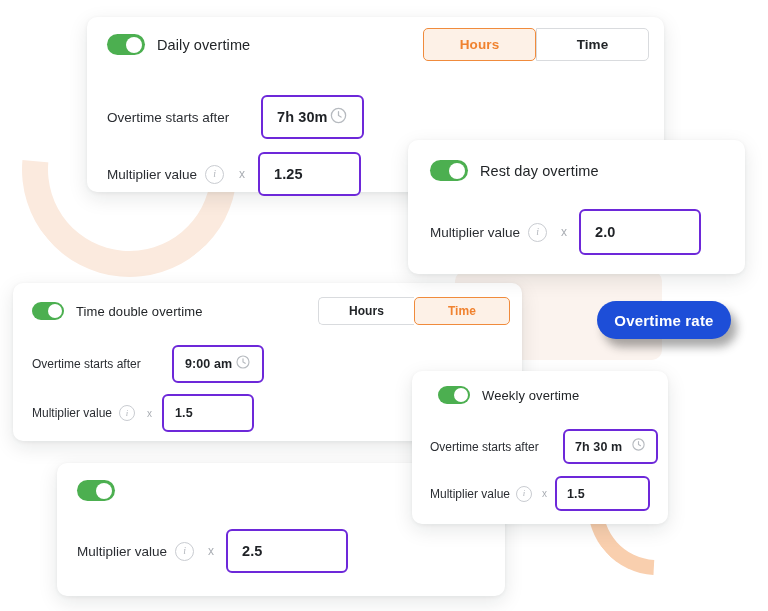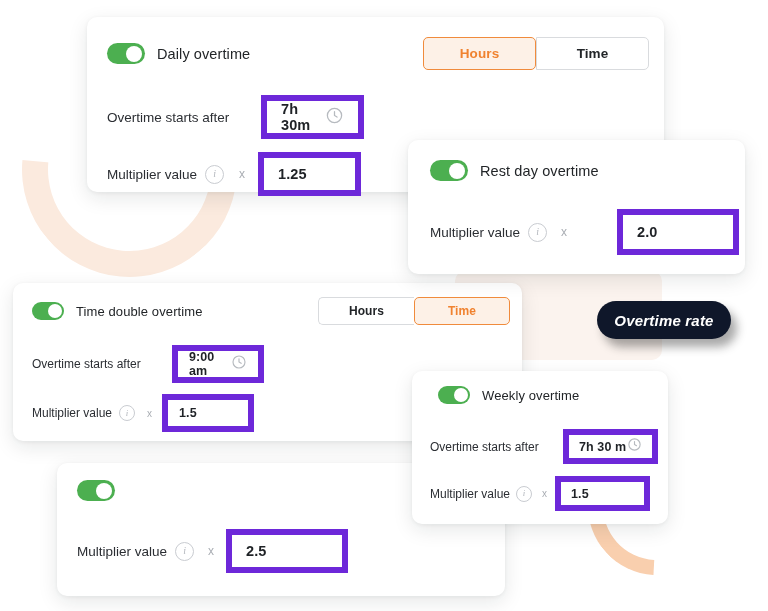--- a/index.html
+++ b/index.html
@@ -172,22 +172,22 @@
   .info-icon.sm { width: 14px; height: 14px; font-size: 9px; }
 
   .times-sign {
     font-size: 12px;
     color: #a9adb3;
     flex: 0 0 auto;
   }
   .times-sign.sm { font-size: 10px; }
 
   .field {
-    border: 6px solid #6d28d9;
-    border-radius: 0;
+    border: 2px solid #6d28d9;
+    border-radius: 6px;
     background: #ffffff;
     display: flex;
     align-items: center;
     justify-content: space-between;
     box-sizing: border-box;
     padding: 0 14px;
   }
   .field-value {
     font-size: 14.5px;
     font-weight: 700;
@@ -198,61 +198,60 @@
 
   .clock-icon { flex: 0 0 auto; display: block; }
 
   
   .pill {
     position: absolute;
     left: 597px;
     top: 301px;
     width: 134px;
     height: 38px;
-    background: #0f172a;
+    background: #1d4ed8;
     border-radius: 19px;
     color: #ffffff;
     font-size: 15px;
     font-weight: 600;
     display: flex;
     align-items: center;
     justify-content: center;
     letter-spacing: 0.2px;
     box-shadow: 6px 8px 10px rgba(30, 30, 30, 0.38);
-    font-style: italic;
   }
 
   
 
   
   #card-daily {
     left: 87px; top: 17px; width: 577px; height: 175px;
     z-index: 4;
   }
-  #card-daily .card-head { position: absolute; left: 20px; right: 15px; top: 20px; align-items: center; }
+  #card-daily .card-head { position: absolute; left: 20px; right: 15px; top: 11px; align-items: center; }
   #card-daily .segmented { width: 226px; }
   #card-daily .seg { width: 113px; }
   #card-daily .r1 { position: absolute; left: 20px; top: 78px; }
   #card-daily .r1 .row-label { width: 154px; }
   #card-daily .r1 .field { width: 103px; height: 44px; }
   #card-daily .r2 { position: absolute; left: 20px; top: 135px; }
   #card-daily .r2 .row-label { margin-right: 8px; }
   #card-daily .r2 .times-sign { margin: 0 13px 0 15px; }
   #card-daily .r2 .field { width: 103px; height: 44px; }
 
   
   #card-rest {
     left: 408px; top: 140px; width: 337px; height: 134px;
     z-index: 6;
   }
   #card-rest .card-head { position: absolute; left: 22px; top: 20px; }
   #card-rest .r1 { position: absolute; left: 22px; top: 69px; }
   #card-rest .r1 .row-label { margin-right: 8px; }
   #card-rest .r1 .times-sign { margin: 0 12px 0 14px; }
-  #card-rest .r1 .field { width: 122px; height: 46px; margin-left: 38px; }
+  #card-rest .r1 .field { width: 122px; height: 46px; }
 
   
   #card-double {
     left: 13px; top: 283px; width: 509px; height: 158px;
     z-index: 3;
   }
   #card-double .card-head { position: absolute; left: 19px; right: 12px; top: 14px; }
   #card-double .segmented { width: 192px; }
   #card-double .seg { width: 96px; }
   #card-double .r1 { position: absolute; left: 19px; top: 62px; }

